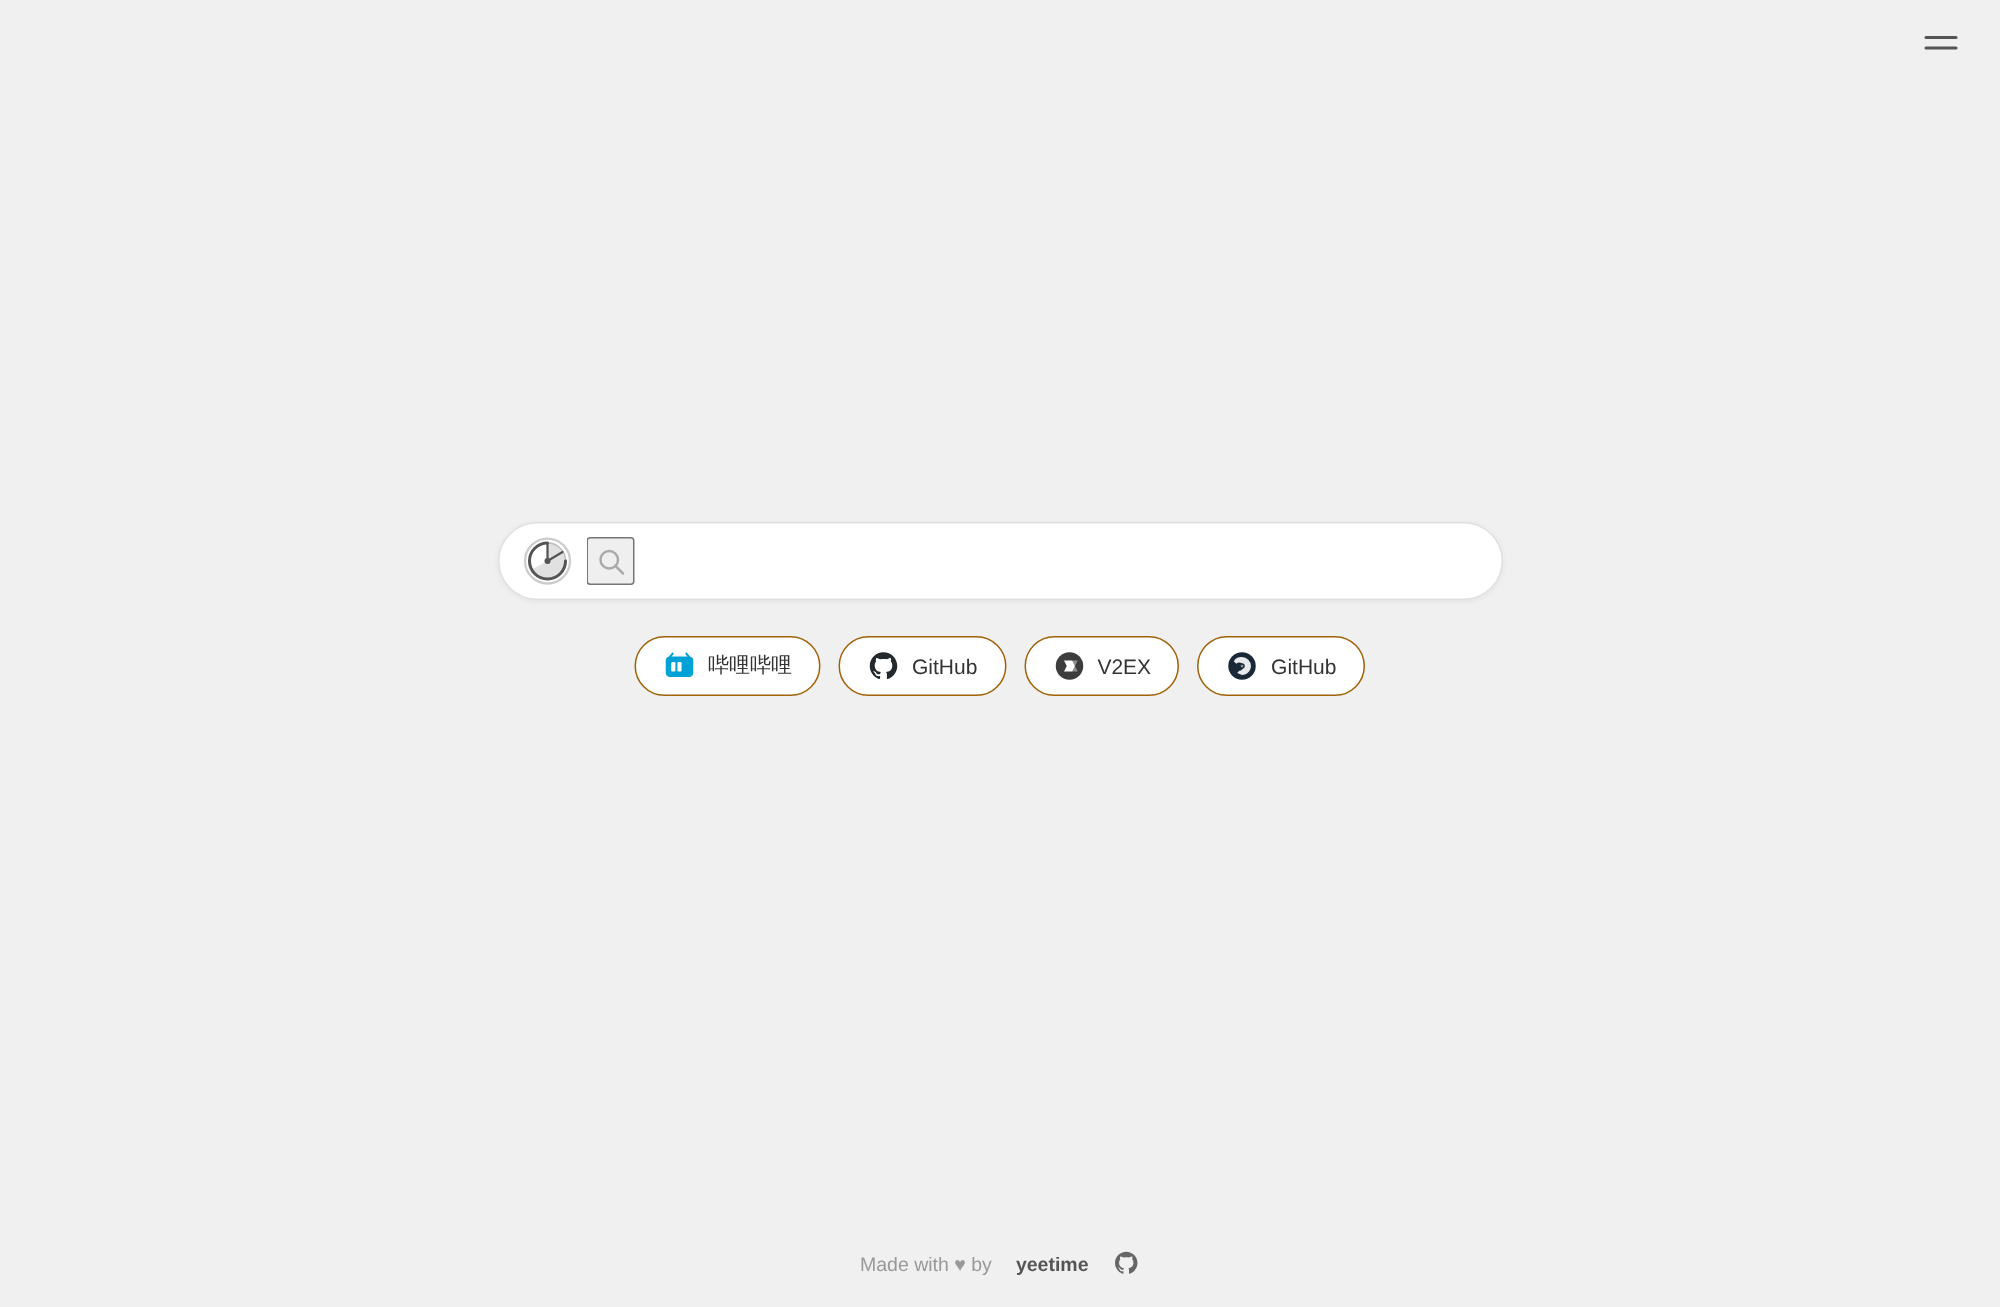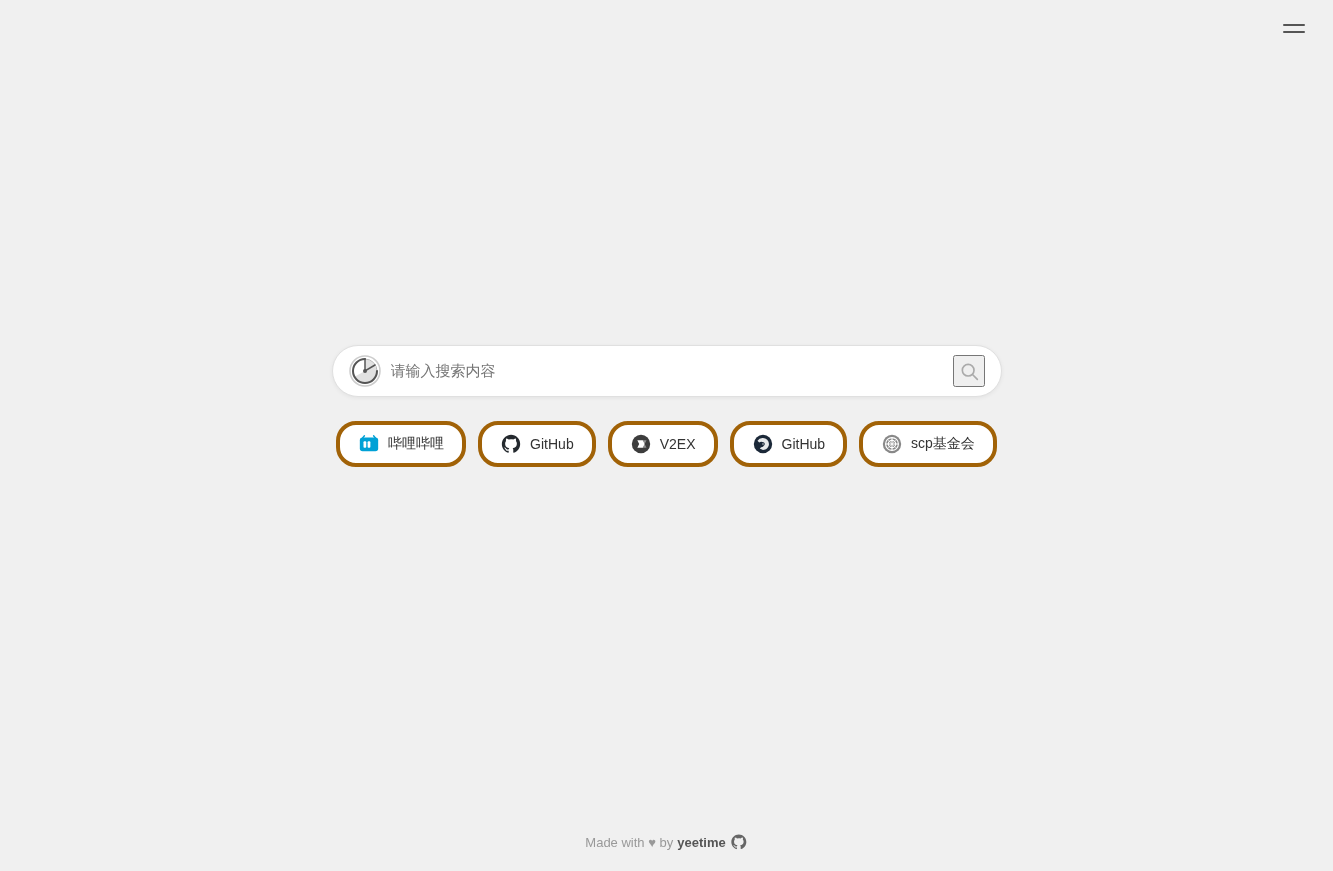--- a/index.html
+++ b/index.html
@@ -103,21 +103,21 @@
       align-items: center;
     }
 
     .shortcut-item {
       display: flex;
       align-items: center;
       gap: 8px;
       padding: 8px 18px;
       background: #fff;
       border-radius: 20px;
-      border: 4px solid #a16207;
+      border: 1px solid #a16207;
       cursor: pointer;
       font-size: 14px;
       color: #333;
       text-decoration: none;
       white-space: nowrap;
       transition: box-shadow 0.15s;
     }
 
     .shortcut-icon {
       width: 22px;
@@ -125,21 +125,21 @@
       flex-shrink: 0;
     }
 
     .footer {
       position: absolute;
       bottom: 20px;
       left: 50%;
       transform: translateX(-50%);
       display: flex;
       align-items: center;
-      gap: 4px;
+      gap: 16px;
       font-size: 13px;
       color: #999;
     }
 
     .footer-github-icon {
       width: 18px;
       height: 18px;
     }
 
     .footer-brand {
@@ -165,21 +165,20 @@
 
         <path d="M16 16 L16 4 A12 12 0 1 1 5 22 Z" fill="#333" opacity="0.15"></path>
         <circle cx="16" cy="16" r="12" fill="none" stroke="#bbb" stroke-width="1"></circle>
 
         <path d="M16 4 C9.37 4 4 9.37 4 16 C4 22.63 9.37 28 16 28 C22.63 28 28 22.63 28 16" fill="none" stroke="#555" stroke-width="2" stroke-linecap="round"></path>
         <path d="M16 4 L16 16 L26 10" fill="none" stroke="#555" stroke-width="1.5" stroke-linecap="round"></path>
         <circle cx="16" cy="16" r="2" fill="#555"></circle>
       </svg>
     </div>
 
-    <input class="search-input" type="text" placeholder="请输入搜索内容" style="">
 
     <button class="search-icon-btn">
       <svg class="search-icon-svg" viewBox="0 0 24 24" fill="none" stroke="#aaa" stroke-width="2" stroke-linecap="round" stroke-linejoin="round">
         <circle cx="11" cy="11" r="7"></circle>
         <line x1="16.5" y1="16.5" x2="22" y2="22"></line>
       </svg>
     </button>
   </div>
 
   <div class="shortcuts">
@@ -214,34 +213,20 @@
     <a class="shortcut-item" href="#">
       <svg class="shortcut-icon" viewBox="0 0 24 24">
         <circle cx="12" cy="12" r="10" fill="#1b2838"></circle>
         <path fill="white" d="M12 5.5a6.5 6.5 0 0 1 6.5 6.5c0 3.59-2.91 6.5-6.5 6.5L8.5 17l1.5-1.5a3 3 0 1 0 0-6 3 3 0 0 0-2.12.88L6 8.5A6.5 6.5 0 0 1 12 5.5z" opacity="0.9"></path>
         <circle cx="12" cy="12" r="2" fill="#1b2838"></circle>
         <circle cx="12" cy="12" r="1" fill="white" opacity="0.5"></circle>
       </svg>
       <span>GitHub</span>
     </a>
 
-    <a class="shortcut-item" href="#">
-      <svg class="shortcut-icon" viewBox="0 0 24 24">
-        <circle cx="12" cy="12" r="10" fill="#888"></circle>
-        <circle cx="12" cy="12" r="7" fill="none" stroke="white" stroke-width="1.2"></circle>
-        <circle cx="12" cy="12" r="4" fill="none" stroke="white" stroke-width="1.2"></circle>
-
-        <line x1="12" y1="5" x2="12" y2="19" stroke="white" stroke-width="1.2"></line>
-        <line x1="5" y1="12" x2="19" y2="12" stroke="white" stroke-width="1.2"></line>
-
-        <line x1="7.5" y1="7.5" x2="16.5" y2="16.5" stroke="white" stroke-width="1" opacity="0.6"></line>
-        <line x1="16.5" y1="7.5" x2="7.5" y2="16.5" stroke="white" stroke-width="1" opacity="0.6"></line>
-      </svg>
-      <span>scp基金会</span>
-    </a>
 
   </div>
 </div>
 
 <div class="footer">
   <span>Made with ♥ by</span>
   <span class="footer-brand">yeetime</span>
   <svg class="footer-github-icon" viewBox="0 0 24 24">
     <path fill="#666" d="M12 2C6.477 2 2 6.477 2 12c0 4.418 2.865 8.166 6.839 9.489.5.092.682-.217.682-.482 0-.237-.009-.868-.013-1.703-2.782.604-3.369-1.342-3.369-1.342-.454-1.154-1.11-1.462-1.11-1.462-.908-.62.069-.608.069-.608 1.003.07 1.531 1.03 1.531 1.03.892 1.529 2.341 1.087 2.91.832.092-.647.35-1.088.636-1.338-2.22-.253-4.555-1.11-4.555-4.943 0-1.091.39-1.984 1.029-2.683-.103-.253-.446-1.27.098-2.647 0 0 .84-.269 2.75 1.025A9.564 9.564 0 0 1 12 6.844c.85.004 1.705.115 2.504.337 1.909-1.294 2.747-1.025 2.747-1.025.546 1.377.203 2.394.1 2.647.64.699 1.028 1.592 1.028 2.683 0 3.842-2.339 4.687-4.566 4.935.359.309.678.919.678 1.852 0 1.336-.012 2.415-.012 2.743 0 .267.18.578.688.48C19.138 20.163 22 16.418 22 12c0-5.523-4.477-10-10-10z"></path>
   </svg>

